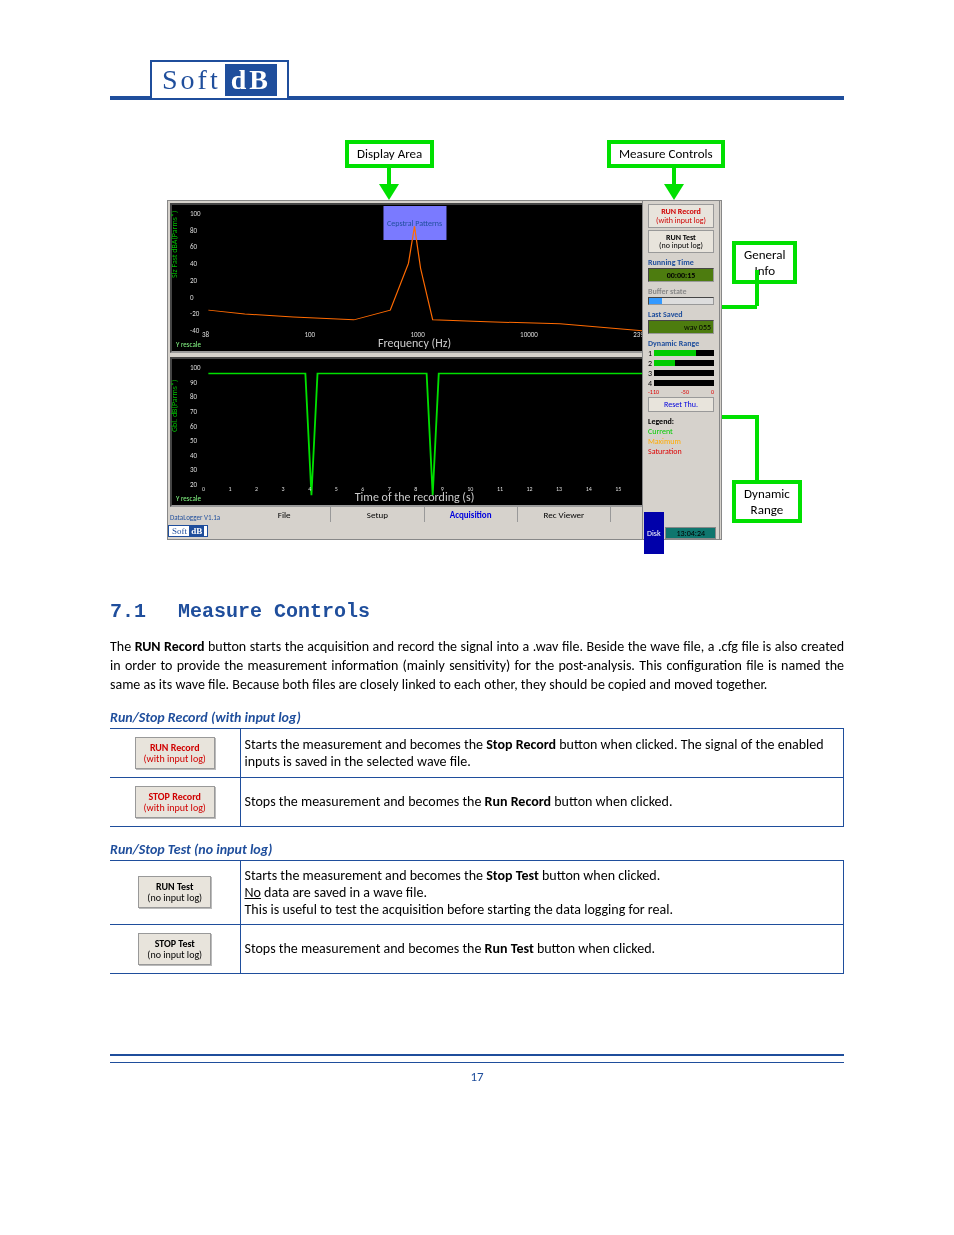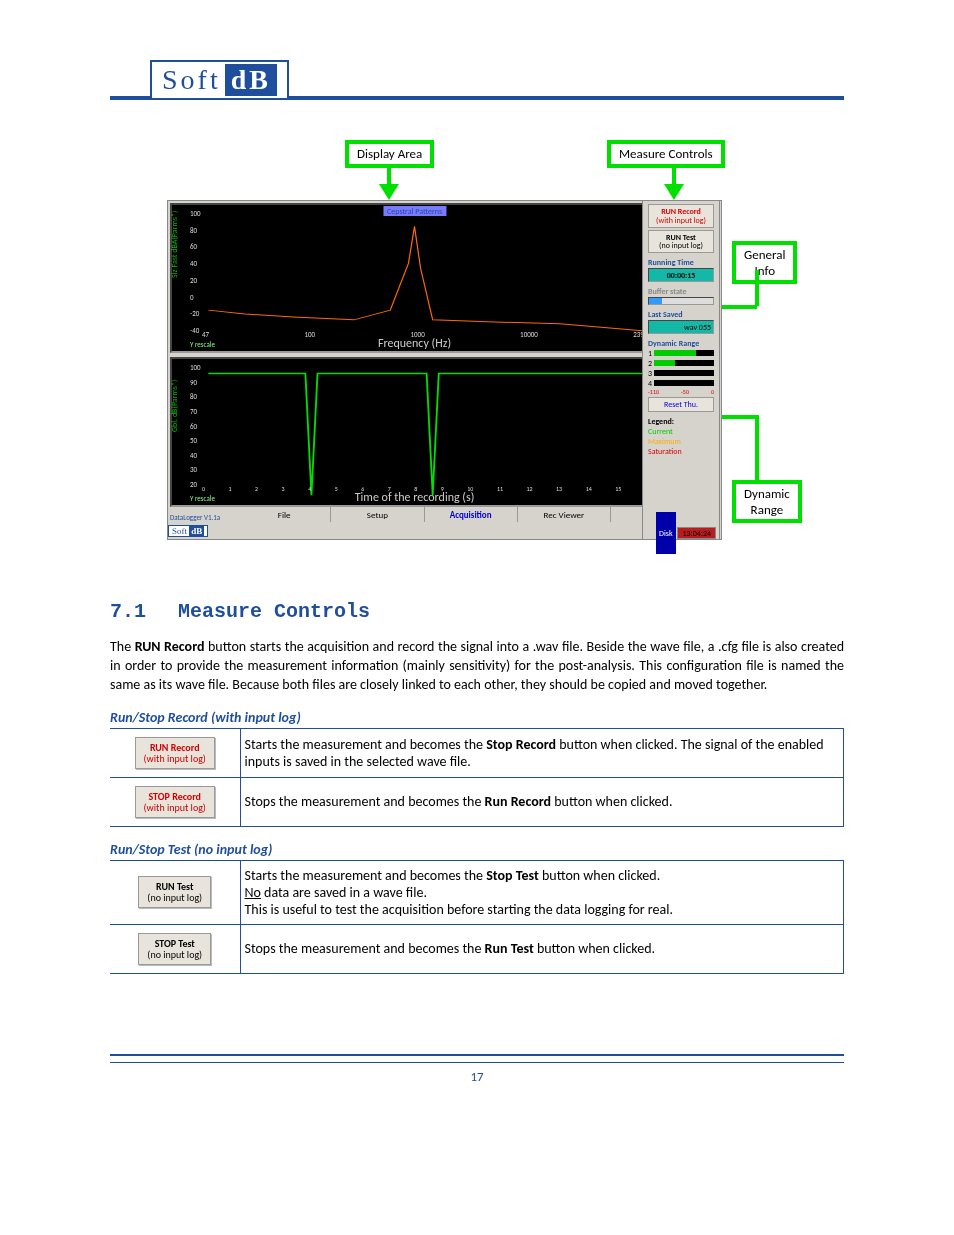--- a/index.html
+++ b/index.html
@@ -91,21 +91,21 @@
   }
   .chart-ylabel {
     position: absolute;
     left: 2px; top: 50%;
     transform: translateY(-50%) rotate(-90deg);
     transform-origin: left center;
     color: #00c000;
     font-size: 8px;
     white-space: nowrap;
   }
-  .chart-title-top { position:absolute; top:1px; left:50%; transform:translateX(-50%); color:#1f4e9c; font-size:8px; background:#7a7aff; padding:0 4px; }
+  .chart-title-top { position:absolute; top:1px; left:50%; transform:translateX(-50%); color:#1f4e9c; font-size:8px; background:#7a7aff; padding:12px 4px; }
   .chart-xlabel {
     position: absolute;
     bottom: 1px; left: 50%;
     transform: translateX(-50%);
     color: #ccc;
     font-size: 12px;
   }
   .yticks { position:absolute; left:18px; top:4px; bottom:16px; display:flex; flex-direction:column; justify-content:space-between; color:#ddd; font-size:7px; }
   .xticks { position:absolute; left:30px; right:6px; bottom:12px; display:flex; justify-content:space-between; color:#ddd; font-size:7px; }
   .chart-controls {
@@ -142,34 +142,34 @@
   .rp-btn {
     background: #e8e4dc;
     border: 1px solid #999;
     text-align: center;
     margin: 1px 3px;
     padding: 2px 0;
     line-height: 1.1;
   }
   .rp-title { font-weight: bold; }
   .rp-label { text-align: left; font-weight: bold; color: #1f4e9c; margin: 3px 3px 0 3px; }
-  .rp-box { background: #14b8a6; border: 1px inset #999; margin: 1px 3px; padding: 1px 2px; }
+  .rp-box { background: #4d7c0f; border: 1px inset #999; margin: 1px 3px; padding: 1px 2px; }
   .dyn-bar { height: 6px; background: linear-gradient(to right, #0c0 70%, #000 70%); margin: 1px 0; }
   .menubar {
     display: flex;
     background: #d6d2cc;
     border-top: 1px solid #999;
   }
   .menu-item { flex: 1; text-align: center; padding: 2px 0; font-size: 9px; border-right: 1px solid #999; }
   .status-left { position:absolute; bottom:15px; left:2px; font-size:7px; color:#1f4e9c; }
   .status-logo { position:absolute; bottom:0; left:0; background:#fff; border:1px solid #1f4e9c; padding:0 3px; font-size:9px; color:#1f4e9c; font-family: Georgia,serif; }
   .status-logo .db { background:#1f4e9c; color:#fff; font-weight:bold; padding:0 2px; }
   .disk-time { position:absolute; bottom:1px; right:3px; font-size:8px; }
   .disk-time .disk { background:#00a; color:#fff; padding:16px 3px; }
-  .disk-time .time { background:#b91c1c; border:1px solid #888; padding:0 4px; }
+  .disk-time .time { background:#0f766e; border:1px solid #888; padding:0 10px; }
 
   .section-heading {
     color: #1f4e9c;
     font-size: 20px;
     font-weight: bold;
     margin: 20px 0 15px 0;
     font-family: Liberation Mono, monospace;
   }
   .section-heading .num { margin-right: 20px; }
   .body-text { text-align: justify; line-height: 1.35; margin-bottom: 14px; }
@@ -215,21 +215,21 @@
   .footer {
     margin-top: 80px;
     border-top: 2px solid #1f4e9c;
     padding-top: 6px;
     text-align: center;
     color: #1f4e9c;
     font-size: 13px;
   }
   .footer-line2 { border-top: 1px solid #1f4e9c; height:1px; margin-bottom:6px; }
   svg.trace { position:absolute; top:0; left:0; width:100%; height:100%; }
-  .yrescale { position:absolute; left:18px; bottom:2px; color:#8f8; font-size:7px; }
+  .yrescale { position:absolute; left:4px; bottom:2px; color:#8f8; font-size:7px; }
 </style>
 </head>
 <body>
 
 <div class="header">
   <div class="header-line-left"></div>
   <div class="logo-box">
     <span class="logo-soft">Soft</span>
     <span class="logo-db">dB</span>
   </div>
@@ -271,21 +271,21 @@
           <span>40</span>
           <span>20</span>
           <span>0</span>
           <span>-20</span>
           <span>-40</span>
         </div>
         <svg class="trace" viewBox="0 0 400 150" preserveAspectRatio="none">
           <polyline fill="none" stroke="#ff6a00" stroke-width="1" points="30,108 60,112 100,115 150,118 180,108 195,60 200,22 205,65 215,118 260,120 320,122 395,130"></polyline>
         </svg>
         <div class="xticks">
-          <span>47</span>
+          <span>38</span>
           <span>100</span>
           <span>1000</span>
           <span>10000</span>
           <span>23953</span>
         </div>
         <span class="chart-xlabel">Frequency (Hz)</span>
         <span class="yrescale">Y rescale</span>
 
       </div>
       <div class="chart-controls">

